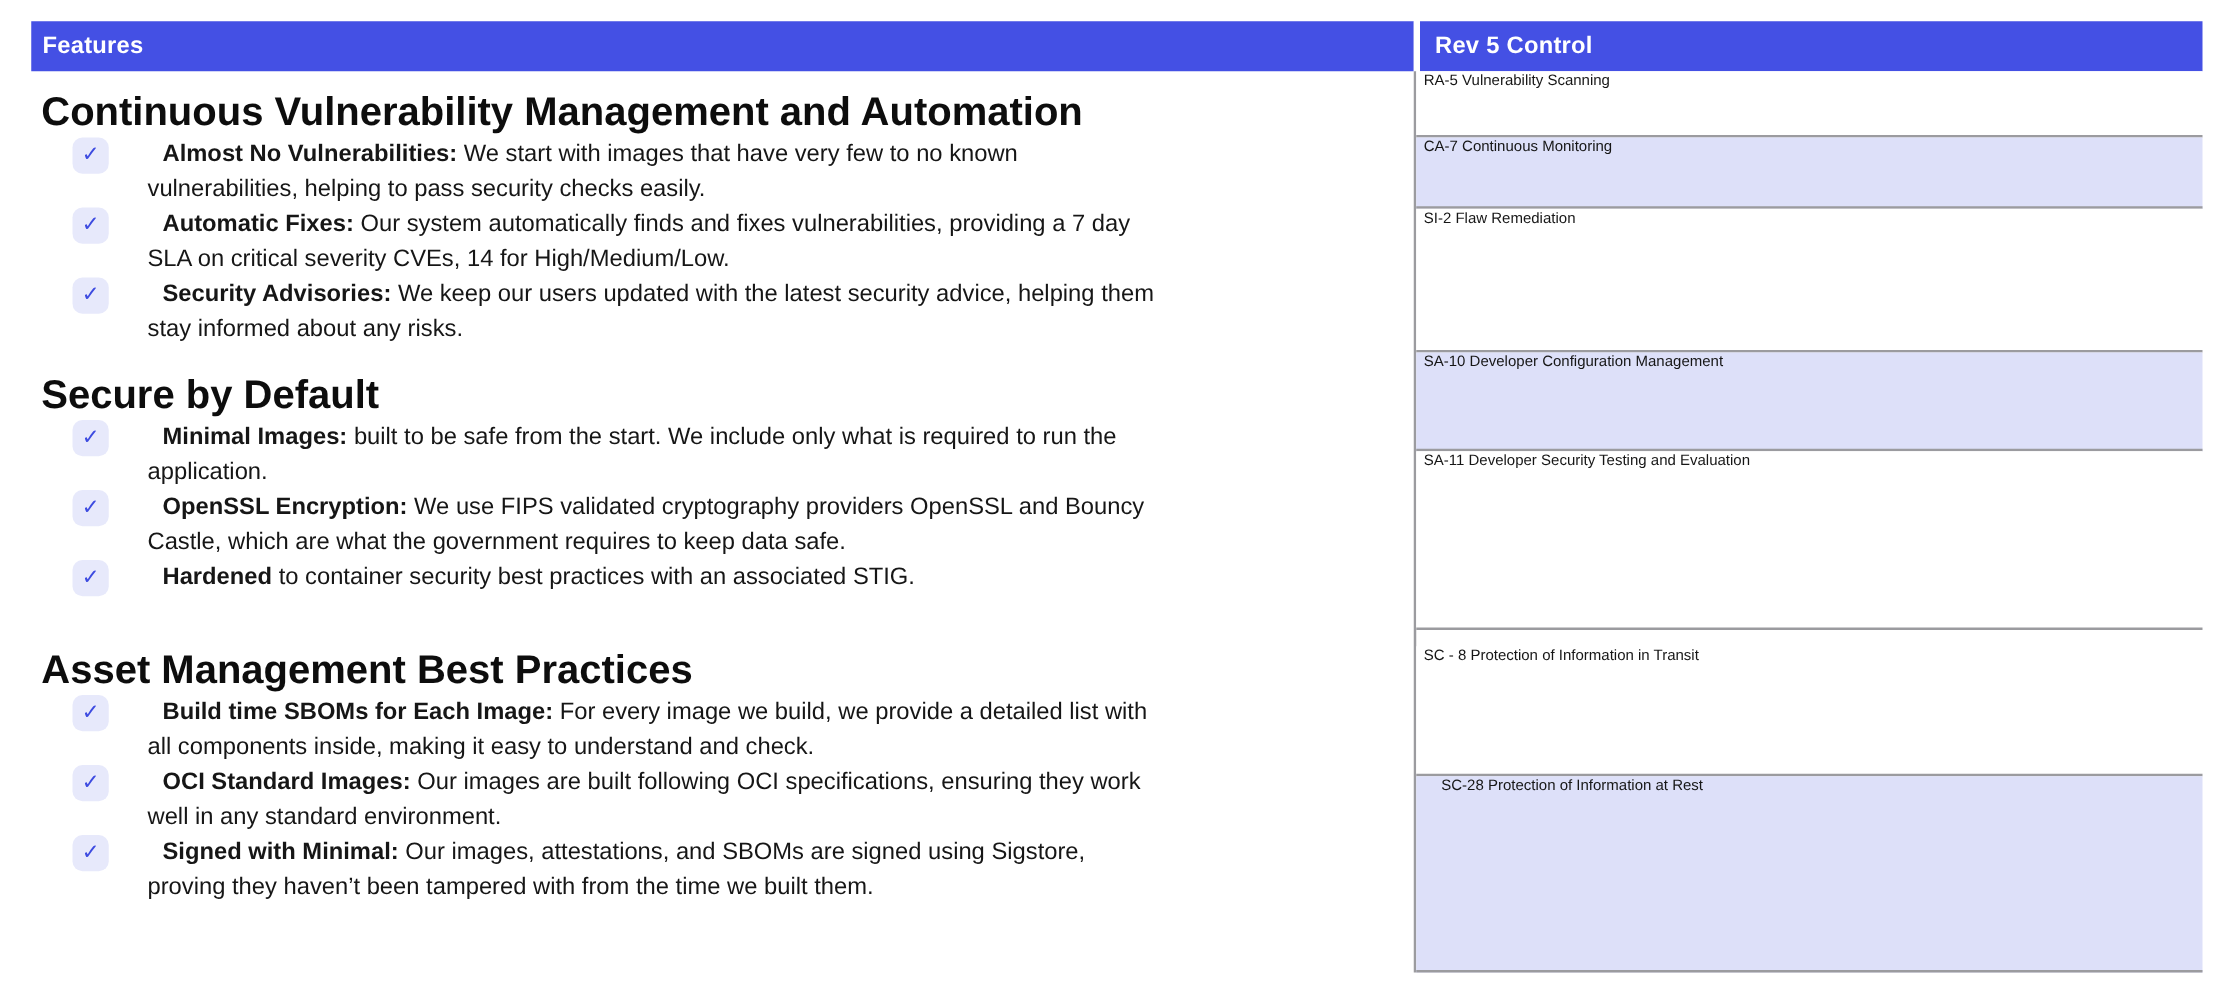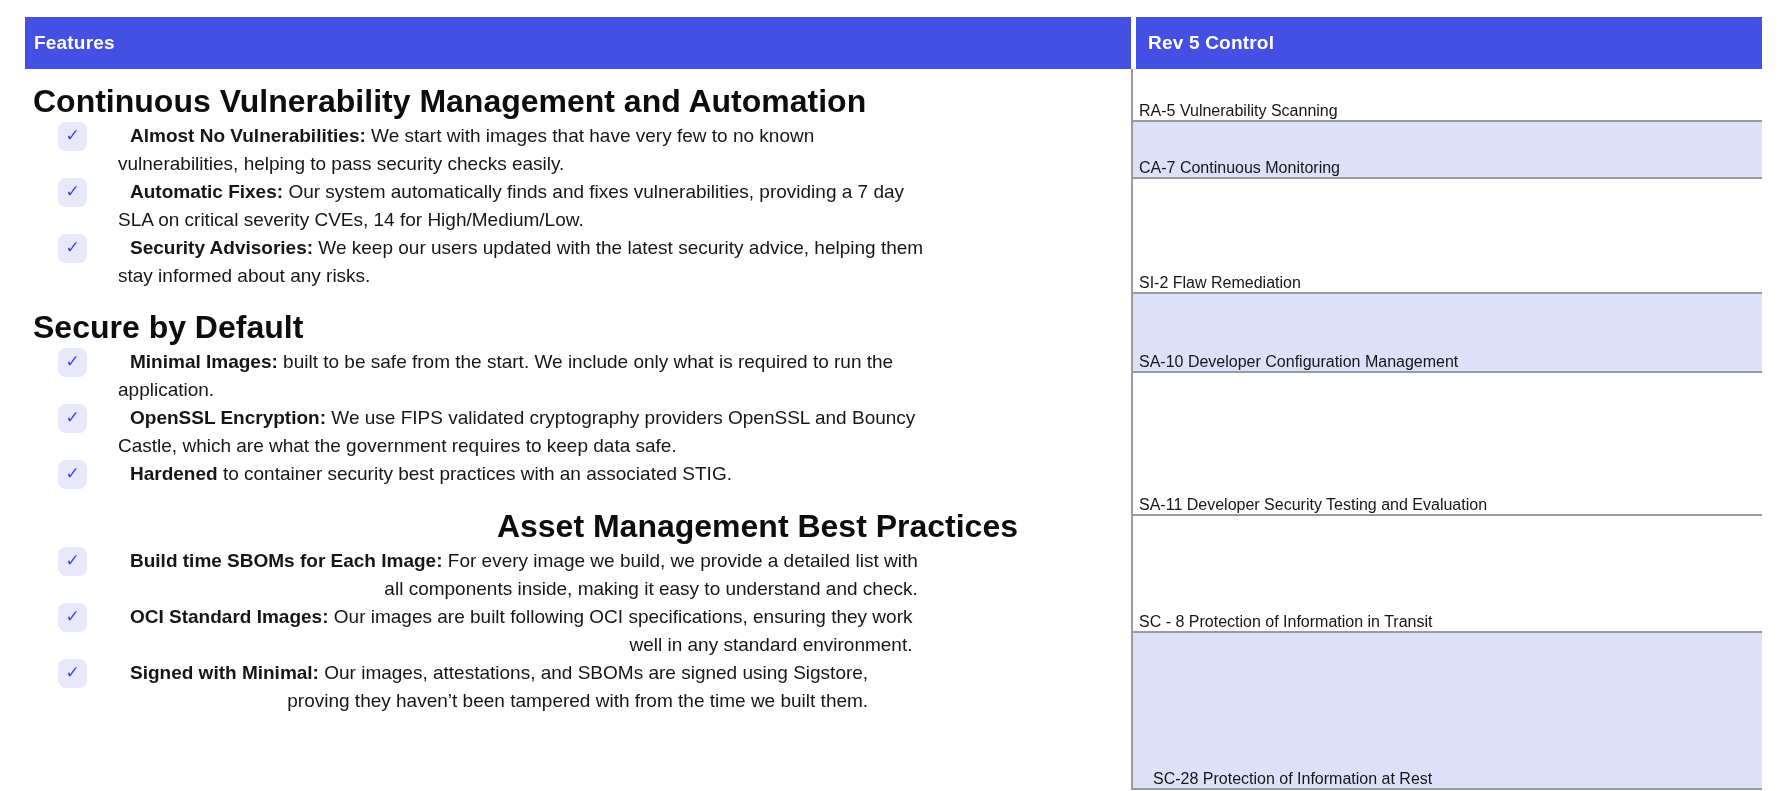--- a/index.html
+++ b/index.html
@@ -16,21 +16,21 @@
     overflow: hidden;
   }
   .table {
     position: absolute;
     left: 25px;
     top: 17px;
     width: 1737px;
   }
   .header-row {
     display: flex;
-    height: 52px;
+    height: 40px;
   }
   .hcell {
     background: var(--header-bg);
     color: var(--header-text);
     font-weight: bold;
     font-size: 19px;
     display: flex;
     align-items: center;
     letter-spacing: 0.2px;
   }
@@ -58,37 +58,37 @@
     box-sizing: border-box;
   }
   .col-right {
     flex: 1;
     border-left: 2px solid var(--row-border);
   }
   .crow {
     box-sizing: border-box;
     border-bottom: 2px solid var(--row-border);
     display: flex;
-    align-items: flex-end;
+    align-items: flex-start;
     padding-left: 6px;
-    font-size: 16px;
+    font-size: 12px;
     color: var(--body-text);
     background: #ffffff;
   }
   .crow.shaded {
     background: var(--shaded-bg);
   }
   .section {
     position: absolute;
     left: 8px;
     width: 985px;
   }
   .section.sec-0 { top: 6px; }
   .section.sec-1 { top: 232px; }
-  .section.sec-2 { top: 431px; text-align: right; }
+  .section.sec-2 { top: 452px; }
   .sec-heading {
     font-size: 32px;
     font-weight: bold;
     line-height: 30px;
     color: #0d0d0d;
     margin: 11px 0 6px 0;
   }
   .bullet {
     display: flex;
     align-items: flex-start;

